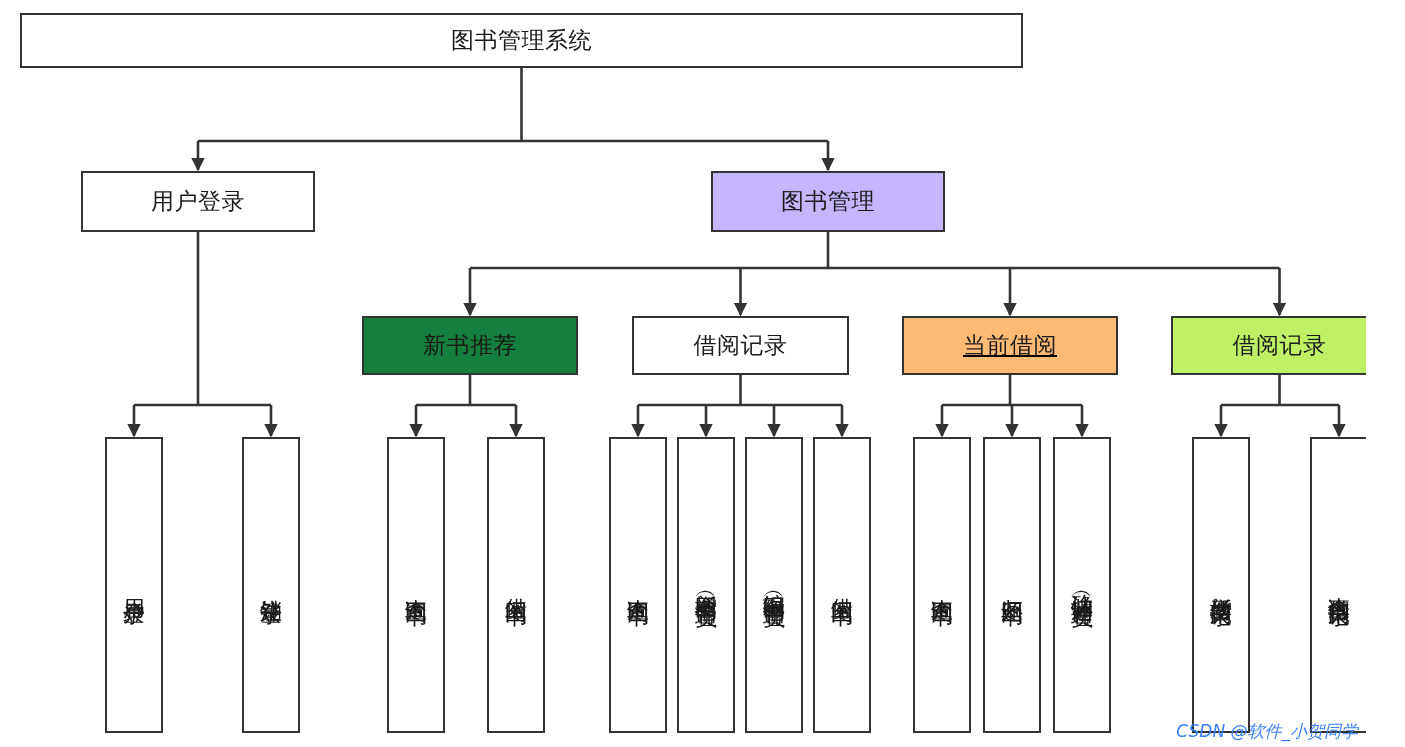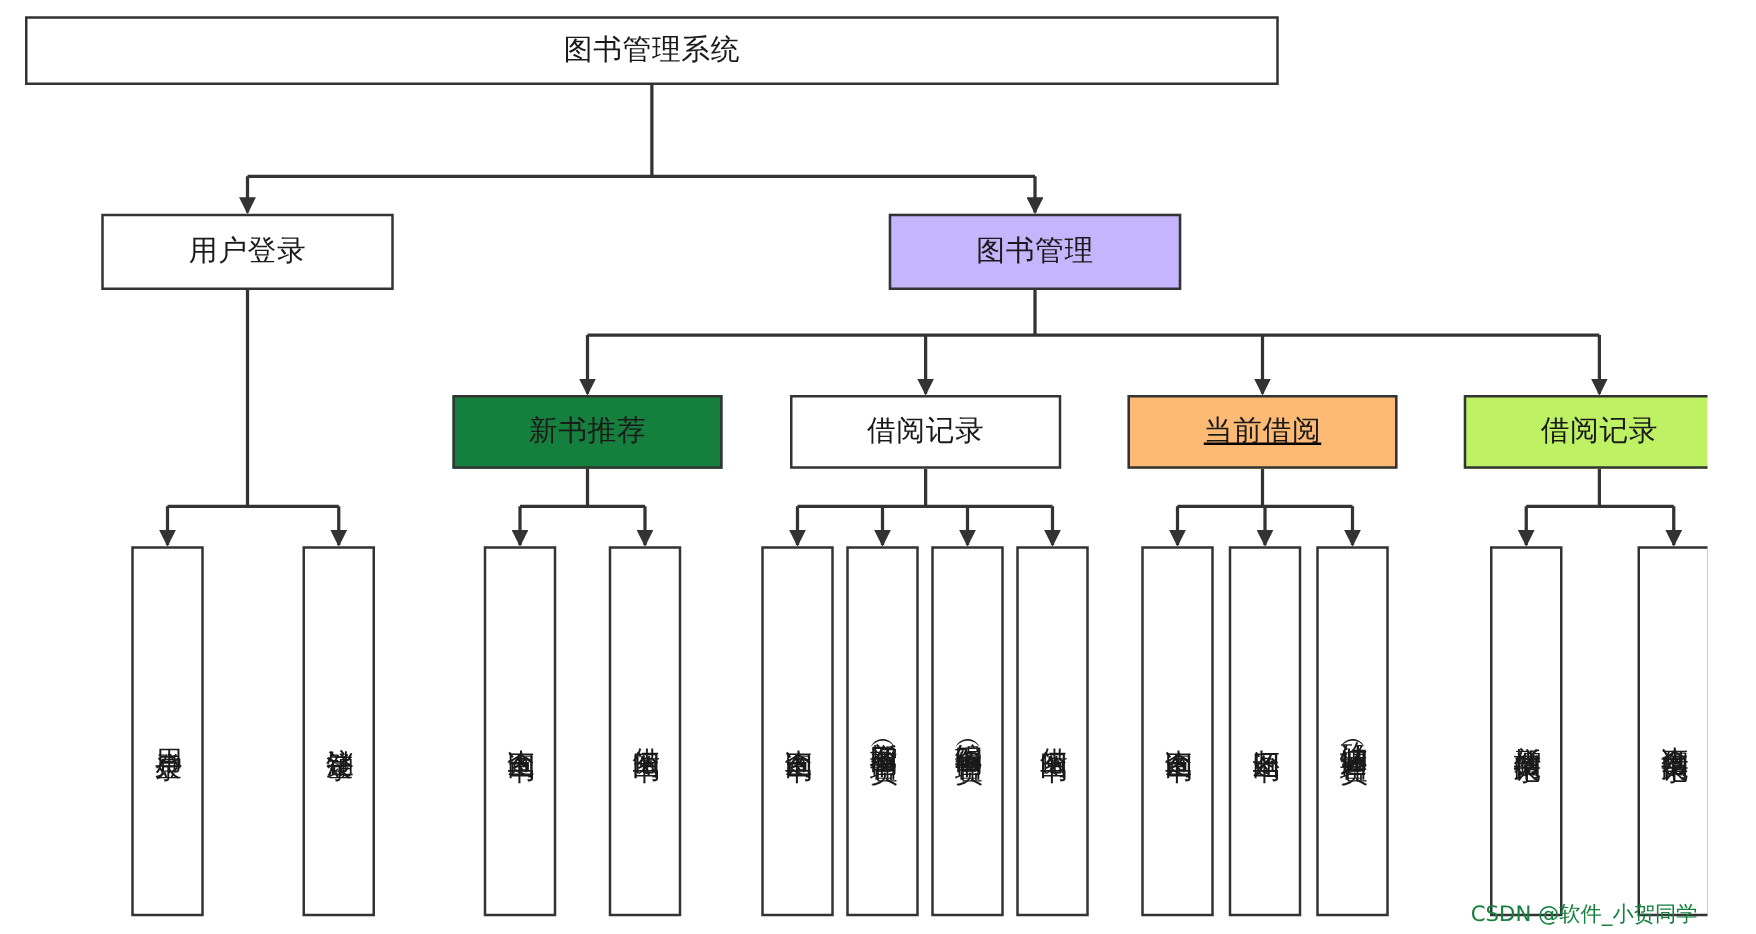--- a/index.html
+++ b/index.html
@@ -174,14 +174,14 @@
   <div class="node leaf" style="left: 1053px; top: 437px; width: 58px; height: 296px; border-color: rgb(51, 51, 51); background: rgb(255, 255, 255);">
     <span class="node-label">确认归还（管理员）</span>
   </div>
   <div class="node leaf" style="left: 1192px; top: 437px; width: 58px; height: 296px; border-color: rgb(51, 51, 51); background: rgb(255, 255, 255);">
     <span class="node-label">新增借阅记录</span>
   </div>
   <div class="node leaf" style="left: 1310px; top: 437px; width: 58px; height: 296px; border-color: rgb(51, 51, 51); background: rgb(255, 255, 255);">
     <span class="node-label">查询借阅记录</span>
   </div>
 
-  <div id="watermark" style="color: #15803d;">CSDN @软件_小贺同学</div>
+  <div id="watermark" style="color: #3b82f6; font-style: italic;">CSDN @软件_小贺同学</div>
 </div>
 
 </body></html>

